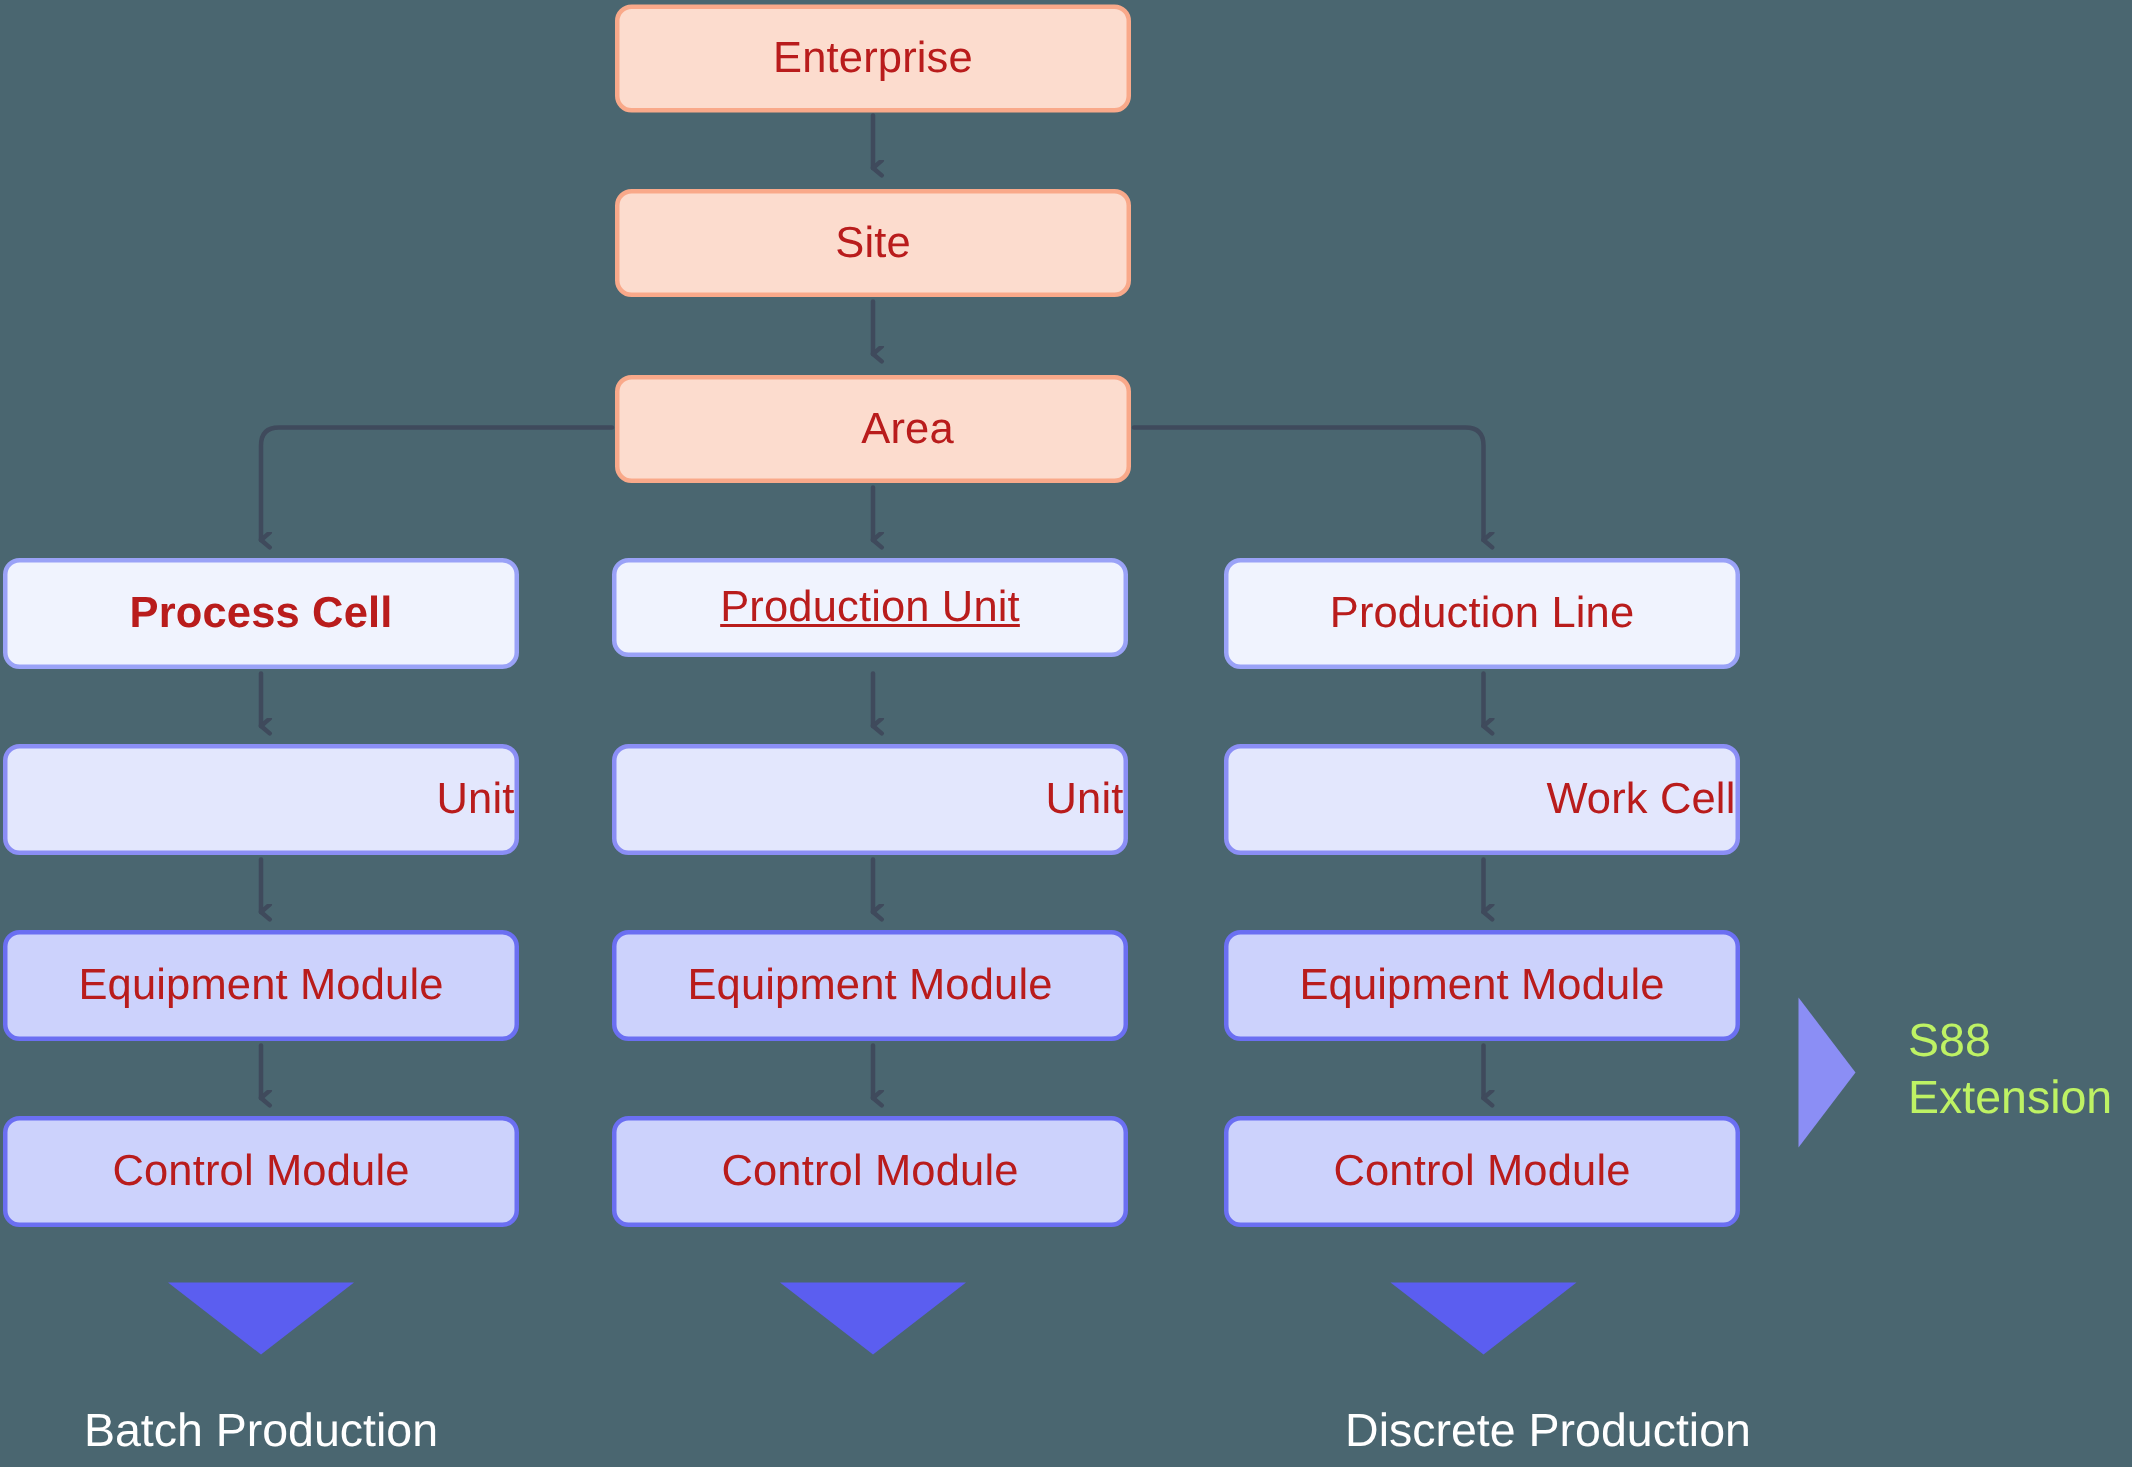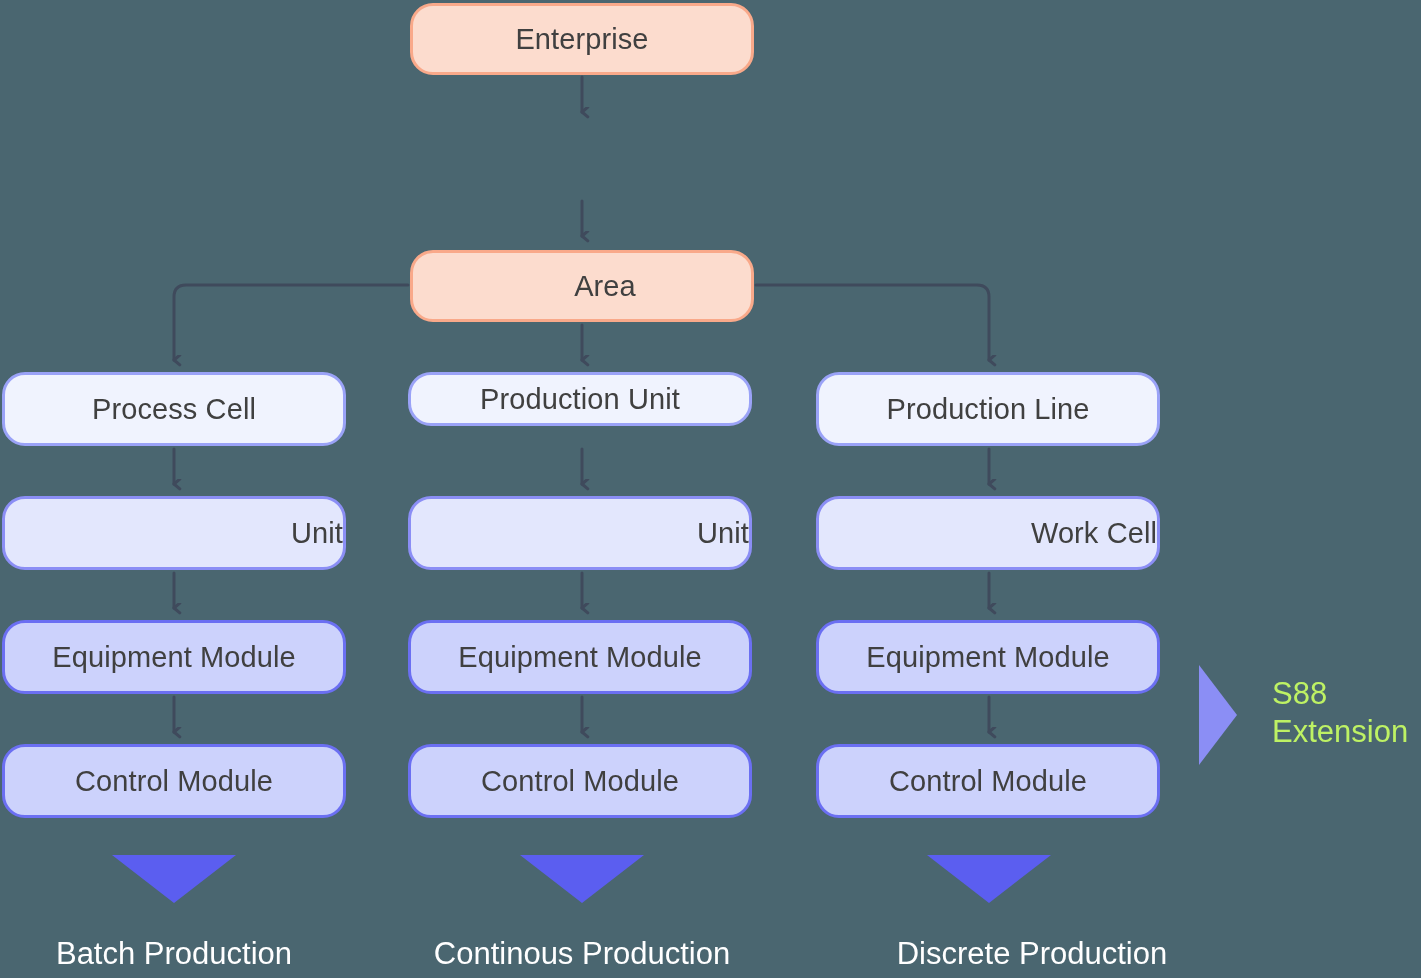--- a/index.html
+++ b/index.html
@@ -26,27 +26,27 @@
     position: absolute;
     left: 0; top: 0;
     width: 1421px;
     height: 978px;
     pointer-events: none;
   }
   
   .node {
     position: absolute;
     box-sizing: border-box;
-    border-radius: 23px;
+    border-radius: 11px;
     border-width: 3px;
     border-style: solid;
     display: flex;
     align-items: center;
     justify-content: center;
-    color: #404040;
+    color: #b91c1c;
     font-size: 29px;
     letter-spacing: 0.1px;
     line-height: 1;
     white-space: nowrap;
   }
   .node.orange {
     background: #fcdcce;
     border-color: #f9a98a;
   }
   .node.tier1 {
@@ -133,53 +133,55 @@
 
       <path d="M989,449 L989,484" marker-end="url(#ah)"></path>
       <path d="M989,573 L989,608" marker-end="url(#ah)"></path>
       <path d="M989,697 L989,732" marker-end="url(#ah)"></path>
     </g>
   </svg>
 
   <div class="node orange" style="left:410px; top:3px; width:344px; height:72px;">
     <span>Enterprise</span>
   </div>
+  <div class="node orange" style="left:410px; top:126px; width:344px; height:72px;">
+    <span>Site</span>
+  </div>
   <div class="node orange" style="left:410px; top:250px; width:344px; height:72px;padding-left:46px;">
     <span>Area</span>
   </div>
 
-  <div class="node tier1" style="left:2px; top:372px; width:344px; height:74px;">
+  <div class="node tier1" style="left:2px; top:372px; width:344px; height:74px;font-weight:bold;">
     <span>Process Cell</span>
   </div>
   <div class="node tier2" style="left:2px; top:496px; width:344px; height:74px;">
     <span>Unit</span>
   </div>
   <div class="node tier3" style="left:2px; top:620px; width:344px; height:74px;">
     <span>Equipment Module</span>
   </div>
   <div class="node tier4" style="left:2px; top:744px; width:344px; height:74px;">
     <span>Control Module</span>
   </div>
   <div class="fat-arrow" style="left:112px; top:855px;"></div>
   <div class="outcome-label" style="left:0px; top:938px; width:348px;">Batch Production</div>
 
-  <div class="node tier1" style="left:408px; top:372px; width:344px; height:54px;">
+  <div class="node tier1" style="left:408px; top:372px; width:344px; height:66px;text-decoration:underline;">
     <span>Production Unit</span>
   </div>
   <div class="node tier2" style="left:408px; top:496px; width:344px; height:74px;">
     <span>Unit</span>
   </div>
   <div class="node tier3" style="left:408px; top:620px; width:344px; height:74px;">
     <span>Equipment Module</span>
   </div>
   <div class="node tier4" style="left:408px; top:744px; width:344px; height:74px;">
     <span>Control Module</span>
   </div>
   <div class="fat-arrow" style="left:520px; top:855px;"></div>
-  <div class="outcome-label" style="left:408px; top:938px; width:348px;">Continous Production</div>
 
   <div class="node tier2" style="left:816px; top:496px; width:344px; height:74px;">
     <span>Work Cell</span>
   </div>
   <div class="node tier1" style="left:816px; top:372px; width:344px; height:74px;">
     <span>Production Line</span>
   </div>
   <div class="node tier3" style="left:816px; top:620px; width:344px; height:74px;">
     <span>Equipment Module</span>
   </div>

